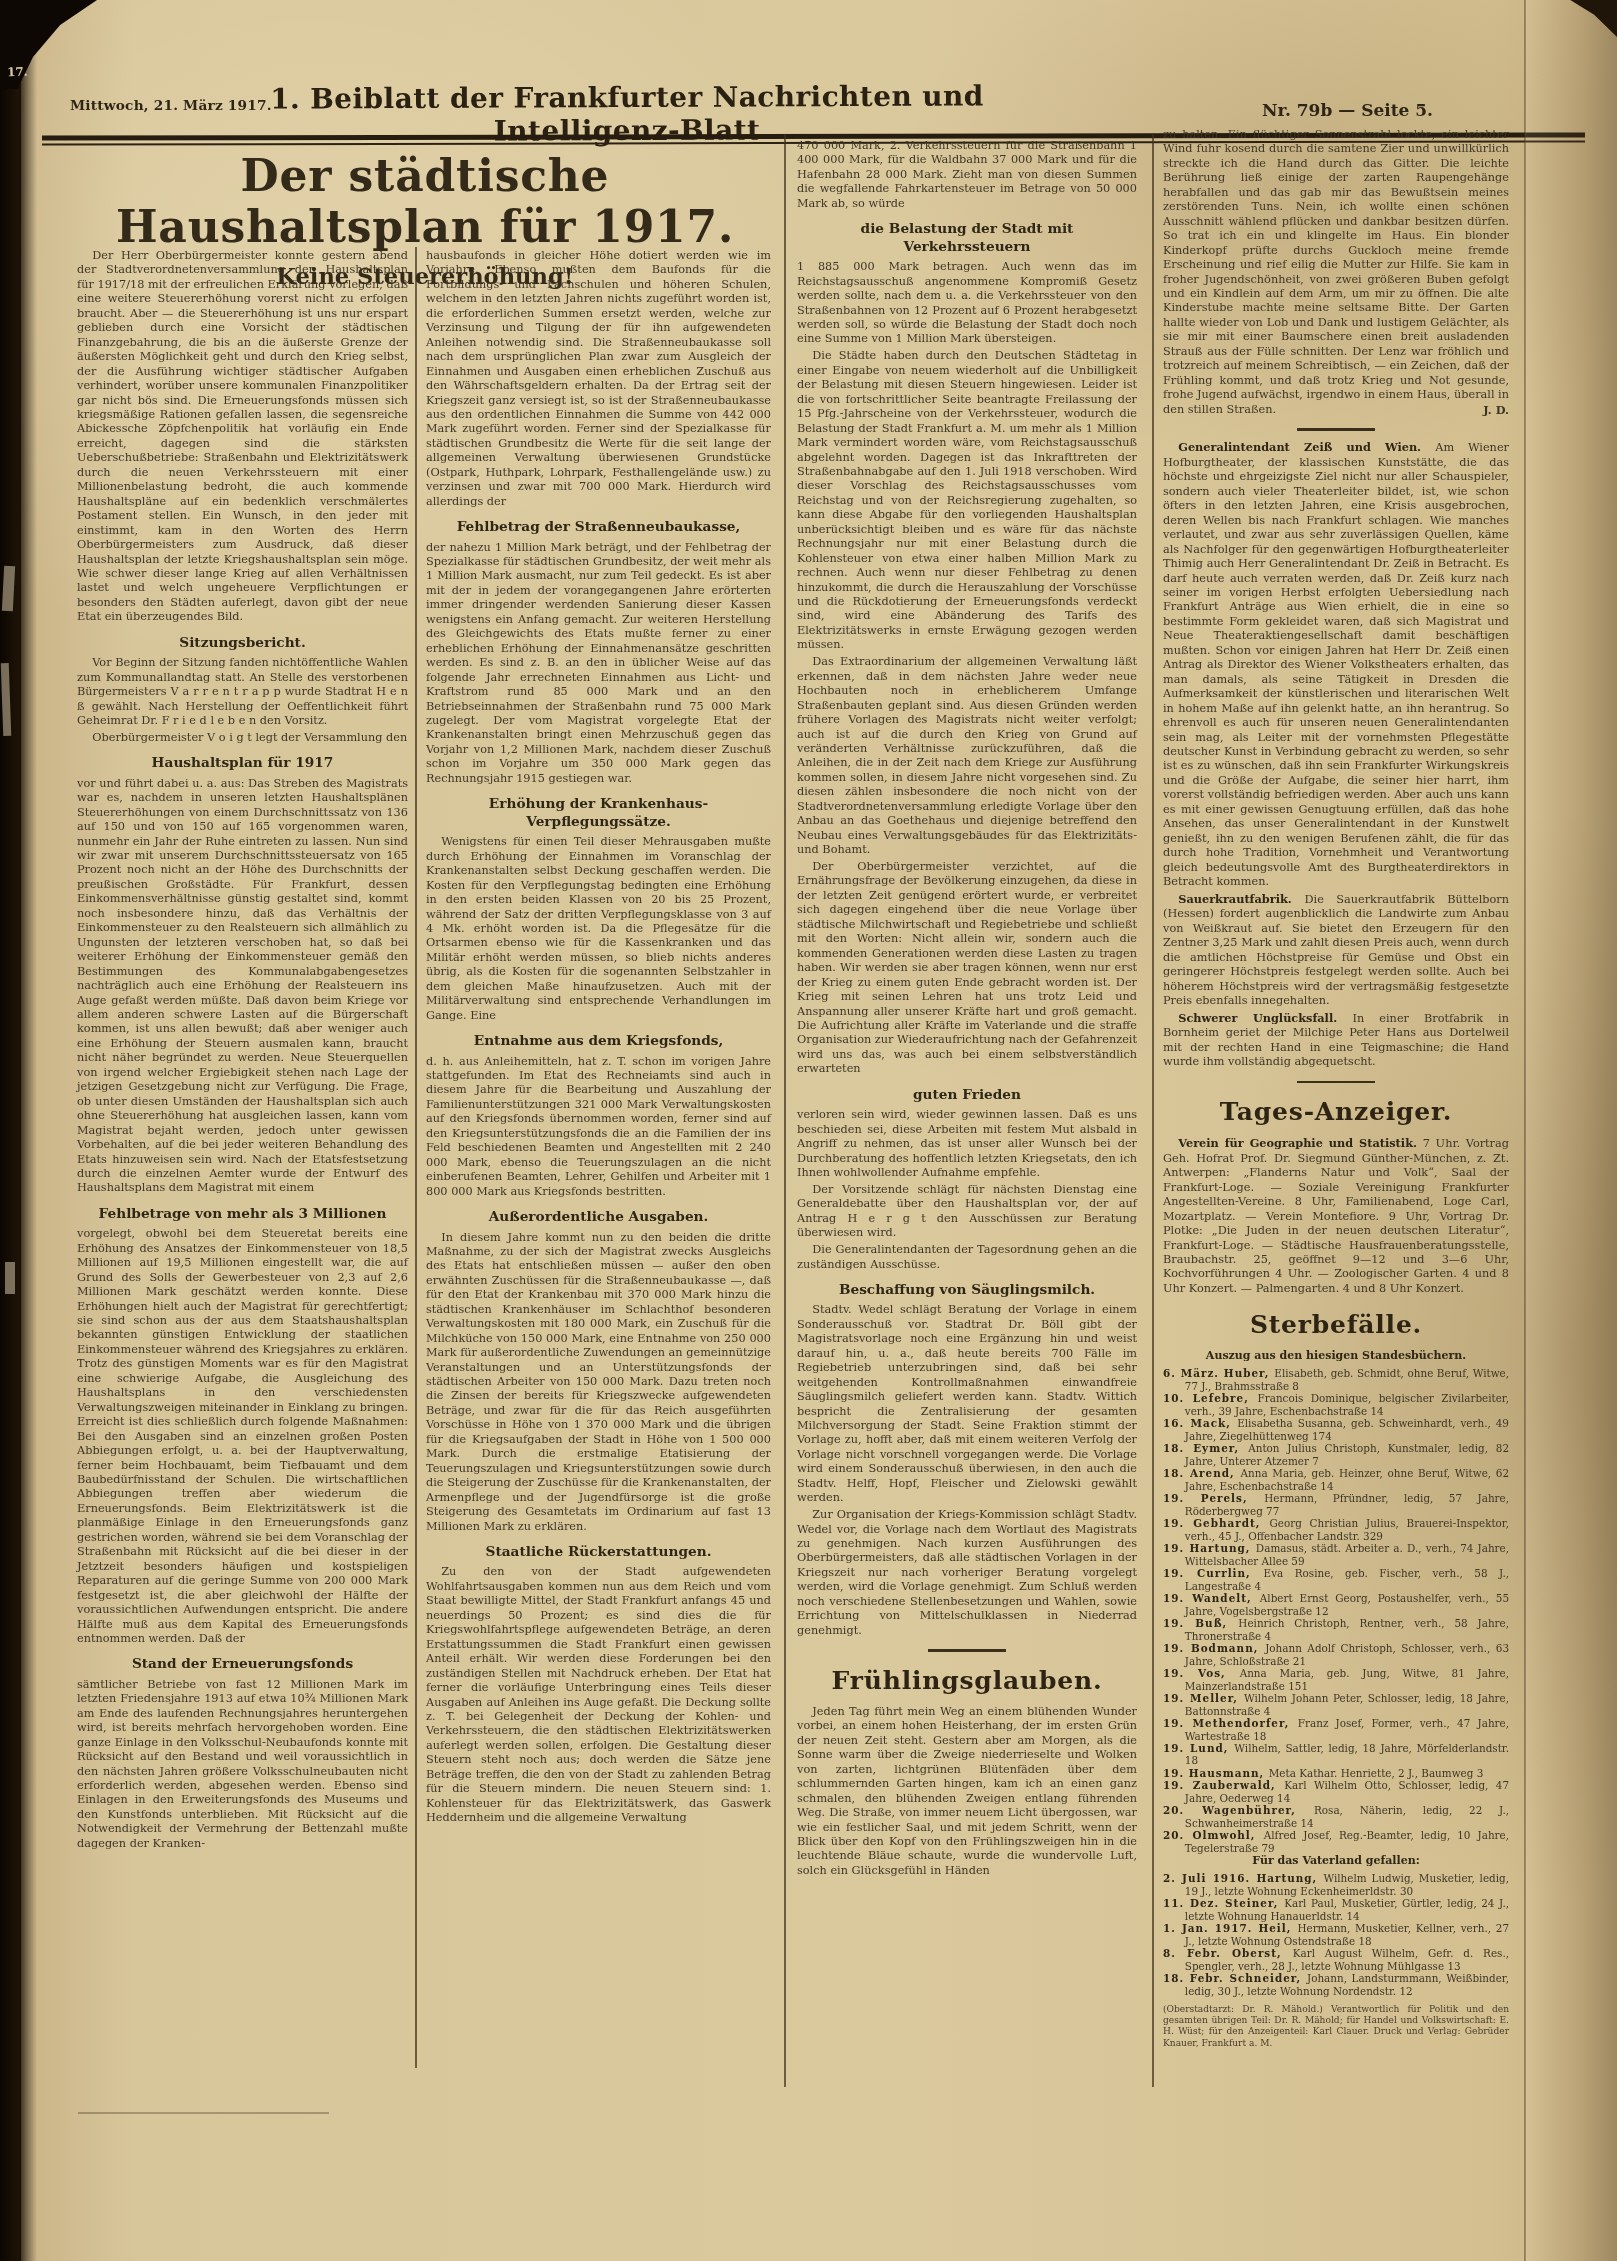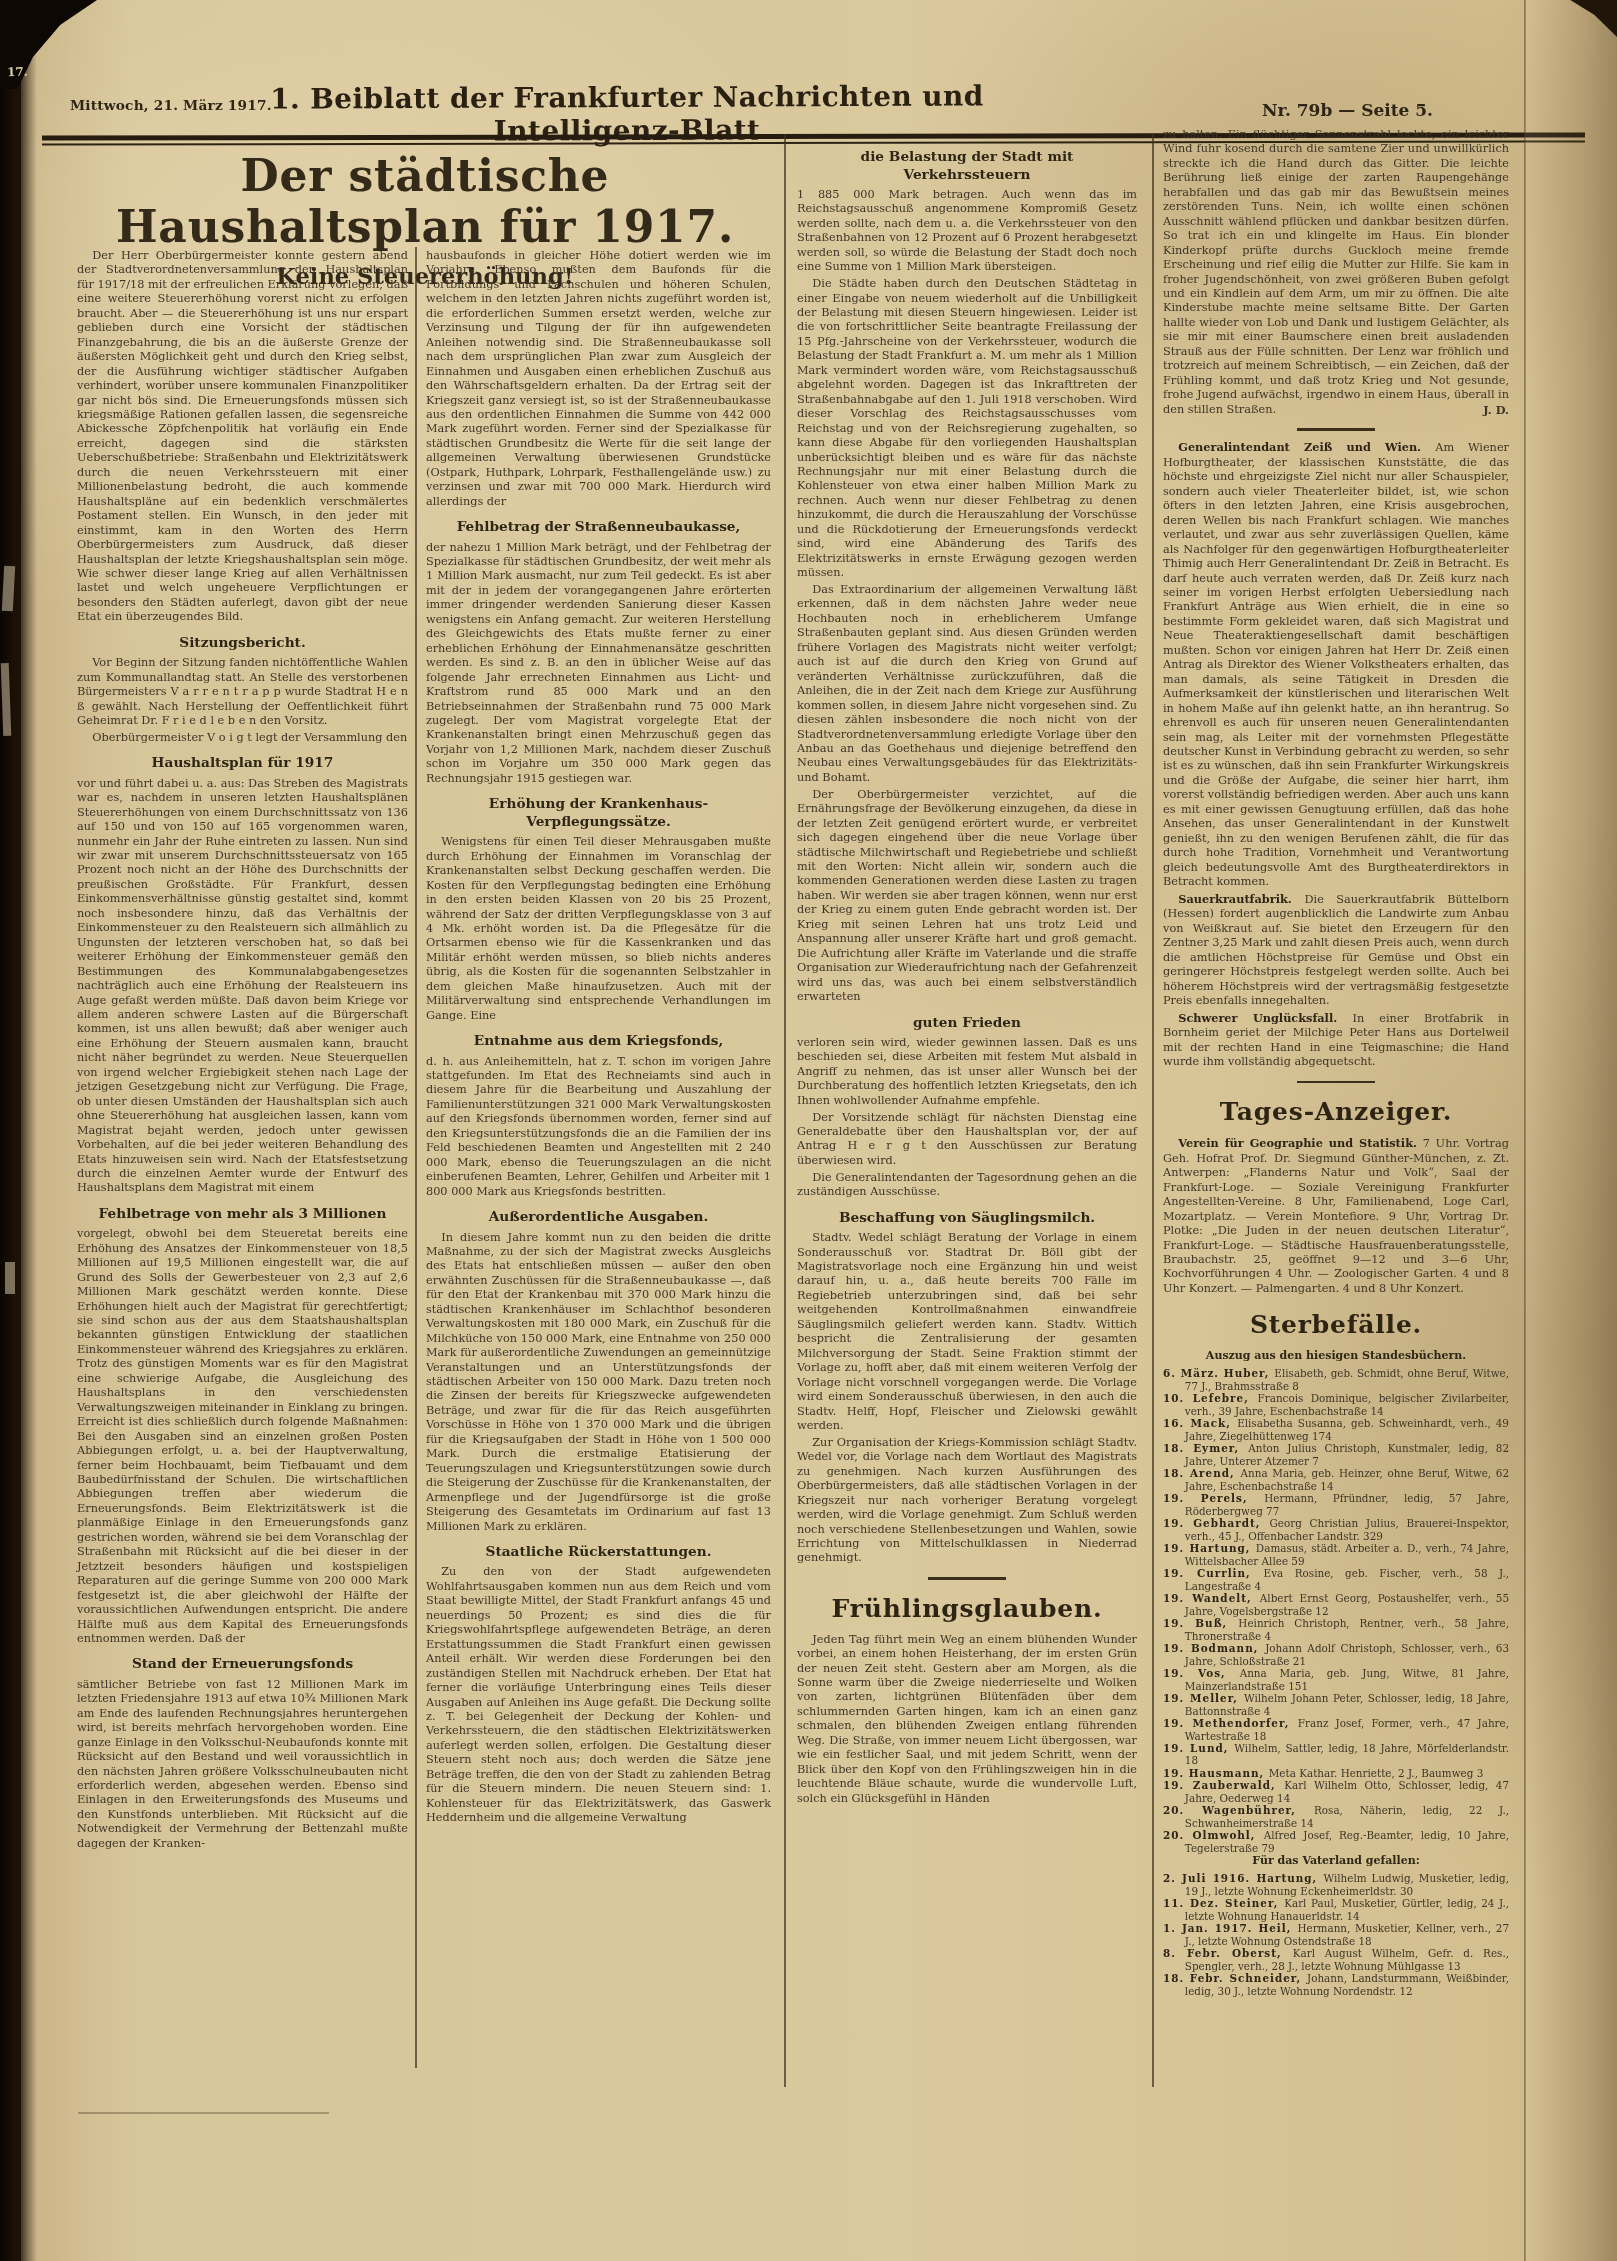--- a/index.html
+++ b/index.html
@@ -100,20 +100,21 @@
       <h3 class="col-head">Erhöhung der Krankenhaus-Verpflegungssätze.</h3>
       <p class="body-p">Wenigstens für einen Teil dieser Mehrausgaben mußte durch Erhöhung der Einnahmen im Voranschlag der Krankenanstalten selbst Deckung geschaffen werden. Die Kosten für den Verpflegungstag bedingten eine Erhöhung in den ersten beiden Klassen von 20 bis 25 Prozent, während der Satz der dritten Verpflegungsklasse von 3 auf 4 Mk. erhöht worden ist. Da die Pflegesätze für die Ortsarmen ebenso wie für die Kassenkranken und das Militär erhöht werden müssen, so blieb nichts anderes übrig, als die Kosten für die sogenannten Selbstzahler in dem gleichen Maße hinaufzusetzen. Auch mit der Militärverwaltung sind entsprechende Verhandlungen im Gange. Eine</p>
       <h3 class="col-head">Entnahme aus dem Kriegsfonds,</h3>
       <p class="body-p noindent">d. h. aus Anleihemitteln, hat z. T. schon im vorigen Jahre stattgefunden. Im Etat des Rechneiamts sind auch in diesem Jahre für die Bearbeitung und Auszahlung der Familienunterstützungen 321 000 Mark Verwaltungskosten auf den Kriegsfonds übernommen worden, ferner sind auf den Kriegsunterstützungsfonds die an die Familien der ins Feld beschiedenen Beamten und Angestellten mit 2 240 000 Mark, ebenso die Teuerungszulagen an die nicht einberufenen Beamten, Lehrer, Gehilfen und Arbeiter mit 1 800 000 Mark aus Kriegsfonds bestritten.</p>
       <h3 class="col-head">Außerordentliche Ausgaben.</h3>
       <p class="body-p">In diesem Jahre kommt nun zu den beiden die dritte Maßnahme, zu der sich der Magistrat zwecks Ausgleichs des Etats hat entschließen müssen — außer den oben erwähnten Zuschüssen für die Straßenneubaukasse —, daß für den Etat der Krankenbau mit 370 000 Mark hinzu die städtischen Krankenhäuser im Schlachthof besonderen Verwaltungskosten mit 180 000 Mark, ein Zuschuß für die Milchküche von 150 000 Mark, eine Entnahme von 250 000 Mark für außerordentliche Zuwendungen an gemeinnützige Veranstaltungen und an Unterstützungsfonds der städtischen Arbeiter von 150 000 Mark. Dazu treten noch die Zinsen der bereits für Kriegszwecke aufgewendeten Beträge, und zwar für die für das Reich ausgeführten Vorschüsse in Höhe von 1 370 000 Mark und die übrigen für die Kriegsaufgaben der Stadt in Höhe von 1 500 000 Mark. Durch die erstmalige Etatisierung der Teuerungszulagen und Kriegsunterstützungen sowie durch die Steigerung der Zuschüsse für die Krankenanstalten, der Armenpflege und der Jugendfürsorge ist die große Steigerung des Gesamtetats im Ordinarium auf fast 13 Millionen Mark zu erklären.</p>
       <h3 class="col-head">Staatliche Rückerstattungen.</h3>
       <p class="body-p">Zu den von der Stadt aufgewendeten Wohlfahrtsausgaben kommen nun aus dem Reich und vom Staat bewilligte Mittel, der Stadt Frankfurt anfangs 45 und neuerdings 50 Prozent; es sind dies die für Kriegswohlfahrtspflege aufgewendeten Beträge, an deren Erstattungssummen die Stadt Frankfurt einen gewissen Anteil erhält. Wir werden diese Forderungen bei den zuständigen Stellen mit Nachdruck erheben. Der Etat hat ferner die vorläufige Unterbringung eines Teils dieser Ausgaben auf Anleihen ins Auge gefaßt. Die Deckung sollte z. T. bei Gelegenheit der Deckung der Kohlen- und Verkehrssteuern, die den städtischen Elektrizitätswerken auferlegt werden sollen, erfolgen. Die Gestaltung dieser Steuern steht noch aus; doch werden die Sätze jene Beträge treffen, die den von der Stadt zu zahlenden Betrag für die Steuern mindern. Die neuen Steuern sind: 1. Kohlensteuer für das Elektrizitätswerk, das Gaswerk Heddernheim und die allgemeine Verwaltung</p>
     </div>
   <div class="col" id="col3">
+      <p class="body-p noindent">470 000 Mark, 2. Verkehrssteuern für die Straßenbahn 1 400 000 Mark, für die Waldbahn 37 000 Mark und für die Hafenbahn 28 000 Mark. Zieht man von diesen Summen die wegfallende Fahrkartensteuer im Betrage von 50 000 Mark ab, so würde</p>
       <h3 class="col-head">die Belastung der Stadt mit Verkehrssteuern</h3>
       <p class="body-p noindent">1 885 000 Mark betragen. Auch wenn das im Reichstagsausschuß angenommene Kompromiß Gesetz werden sollte, nach dem u. a. die Verkehrssteuer von den Straßenbahnen von 12 Prozent auf 6 Prozent herabgesetzt werden soll, so würde die Belastung der Stadt doch noch eine Summe von 1 Million Mark übersteigen.</p>
       <p class="body-p">Die Städte haben durch den Deutschen Städtetag in einer Eingabe von neuem wiederholt auf die Unbilligkeit der Belastung mit diesen Steuern hingewiesen. Leider ist die von fortschrittlicher Seite beantragte Freilassung der 15 Pfg.-Jahrscheine von der Verkehrssteuer, wodurch die Belastung der Stadt Frankfurt a. M. um mehr als 1 Million Mark vermindert worden wäre, vom Reichstagsausschuß abgelehnt worden. Dagegen ist das Inkrafttreten der Straßenbahnabgabe auf den 1. Juli 1918 verschoben. Wird dieser Vorschlag des Reichstagsausschusses vom Reichstag und von der Reichsregierung zugehalten, so kann diese Abgabe für den vorliegenden Haushaltsplan unberücksichtigt bleiben und es wäre für das nächste Rechnungsjahr nur mit einer Belastung durch die Kohlensteuer von etwa einer halben Million Mark zu rechnen. Auch wenn nur dieser Fehlbetrag zu denen hinzukommt, die durch die Herauszahlung der Vorschüsse und die Rückdotierung der Erneuerungsfonds verdeckt sind, wird eine Abänderung des Tarifs des Elektrizitätswerks in ernste Erwägung gezogen werden müssen.</p>
       <p class="body-p">Das Extraordinarium der allgemeinen Verwaltung läßt erkennen, daß in dem nächsten Jahre weder neue Hochbauten noch in erheblicherem Umfange Straßenbauten geplant sind. Aus diesen Gründen werden frühere Vorlagen des Magistrats nicht weiter verfolgt; auch ist auf die durch den Krieg von Grund auf veränderten Verhältnisse zurückzuführen, daß die Anleihen, die in der Zeit nach dem Kriege zur Ausführung kommen sollen, in diesem Jahre nicht vorgesehen sind. Zu diesen zählen insbesondere die noch nicht von der Stadtverordnetenversammlung erledigte Vorlage über den Anbau an das Goethehaus und diejenige betreffend den Neubau eines Verwaltungsgebäudes für das Elektrizitäts- und Bohamt.</p>
       <p class="body-p">Der Oberbürgermeister verzichtet, auf die Ernährungsfrage der Bevölkerung einzugehen, da diese in der letzten Zeit genügend erörtert wurde, er verbreitet sich dagegen eingehend über die neue Vorlage über städtische Milchwirtschaft und Regiebetriebe und schließt mit den Worten: Nicht allein wir, sondern auch die kommenden Generationen werden diese Lasten zu tragen haben. Wir werden sie aber tragen können, wenn nur erst der Krieg zu einem guten Ende gebracht worden ist. Der Krieg mit seinen Lehren hat uns trotz Leid und Anspannung aller unserer Kräfte hart und groß gemacht. Die Aufrichtung aller Kräfte im Vaterlande und die straffe Organisation zur Wiederaufrichtung nach der Gefahrenzeit wird uns das, was auch bei einem selbstverständlich erwarteten</p>
       <h3 class="col-head">guten Frieden</h3>
       <p class="body-p noindent">verloren sein wird, wieder gewinnen lassen. Daß es uns beschieden sei, diese Arbeiten mit festem Mut alsbald in Angriff zu nehmen, das ist unser aller Wunsch bei der Durchberatung des hoffentlich letzten Kriegsetats, den ich Ihnen wohlwollender Aufnahme empfehle.</p>
       <p class="body-p">Der Vorsitzende schlägt für nächsten Dienstag eine Generaldebatte über den Haushaltsplan vor, der auf Antrag H e r g t den Ausschüssen zur Beratung überwiesen wird.</p>
       <p class="body-p">Die Generalintendanten der Tagesordnung gehen an die zuständigen Ausschüsse.</p>
       <h3 class="col-head">Beschaffung von Säuglingsmilch.</h3>
@@ -153,20 +154,21 @@
       <p class="entry"><b class="lead">19. Hausmann, </b>Meta Kathar. Henriette, 2 J., Baumweg 3</p>
       <p class="entry"><b class="lead">19. Zauberwald, </b>Karl Wilhelm Otto, Schlosser, ledig, 47 Jahre, Oederweg 14</p>
       <p class="entry"><b class="lead">20. Wagenbührer, </b>Rosa, Näherin, ledig, 22 J., Schwanheimerstraße 14</p>
       <p class="entry"><b class="lead">20. Olmwohl, </b>Alfred Josef, Reg.-Beamter, ledig, 10 Jahre, Tegelerstraße 79</p>
       <div class="sub-head">Für das Vaterland gefallen:</div>
       <p class="entry"><b class="lead">2. Juli 1916. Hartung, </b>Wilhelm Ludwig, Musketier, ledig, 19 J., letzte Wohnung Eckenheimerldstr. 30</p>
       <p class="entry"><b class="lead">11. Dez. Steiner, </b>Karl Paul, Musketier, Gürtler, ledig, 24 J., letzte Wohnung Hanauerldstr. 14</p>
       <p class="entry"><b class="lead">1. Jan. 1917. Heil, </b>Hermann, Musketier, Kellner, verh., 27 J., letzte Wohnung Ostendstraße 18</p>
       <p class="entry"><b class="lead">8. Febr. Oberst, </b>Karl August Wilhelm, Gefr. d. Res., Spengler, verh., 28 J., letzte Wohnung Mühlgasse 13</p>
       <p class="entry"><b class="lead">18. Febr. Schneider, </b>Johann, Landsturmmann, Weißbinder, ledig, 30 J., letzte Wohnung Nordendstr. 12</p>
+      <p class="imprint">(Oberstadtarzt: Dr. R. Mähold.) Verantwortlich für Politik und den gesamten übrigen Teil: Dr. R. Mähold; für Handel und Volkswirtschaft: E. H. Wüst; für den Anzeigenteil: Karl Clauer. Druck und Verlag: Gebrüder Knauer, Frankfurt a. M.</p>
     </div>
 
   <div id="left-edge"></div>
   <div id="corner-tl"></div>
   <div id="corner-tr"></div>
   <div class="edge-frag" style="left:6.5px;top:65px;">17.</div>
   <div class="edge-mark" style="left:3.2px;top:566px;width:11.3px;height:45px;transform:rotate(3deg);"></div>
   <div class="edge-mark" style="left:1.6px;top:663px;width:8px;height:73px;transform:rotate(-2deg);"></div>
   <div class="edge-mark" style="left:4.9px;top:1262px;width:9.7px;height:32px;"></div>
   <div id="fold-line"></div>

